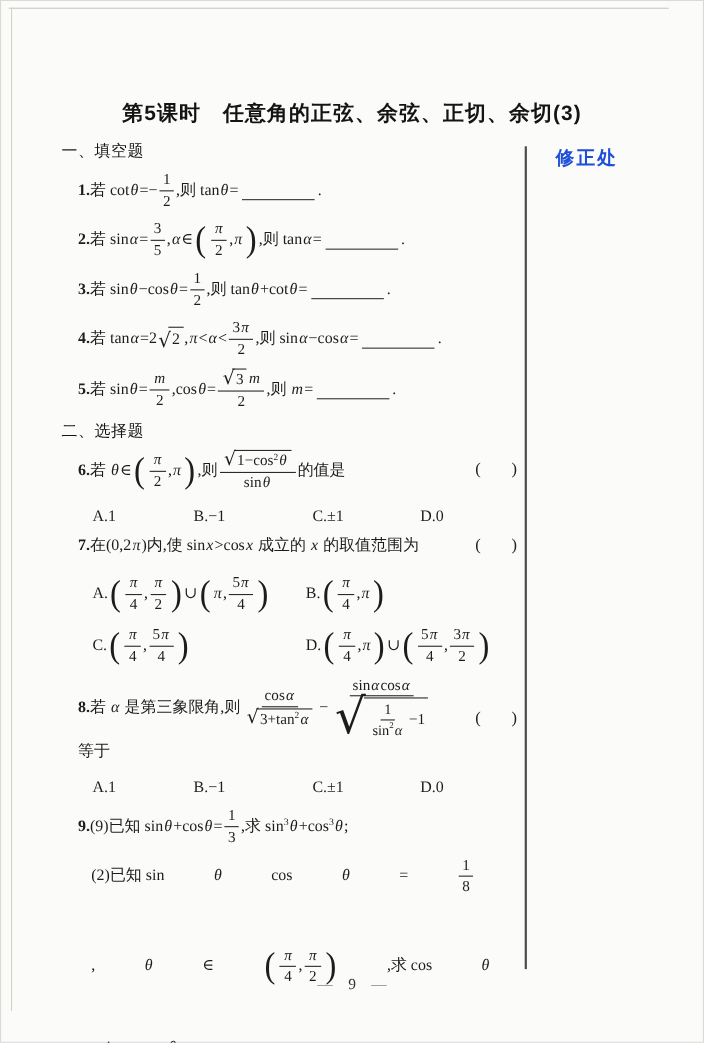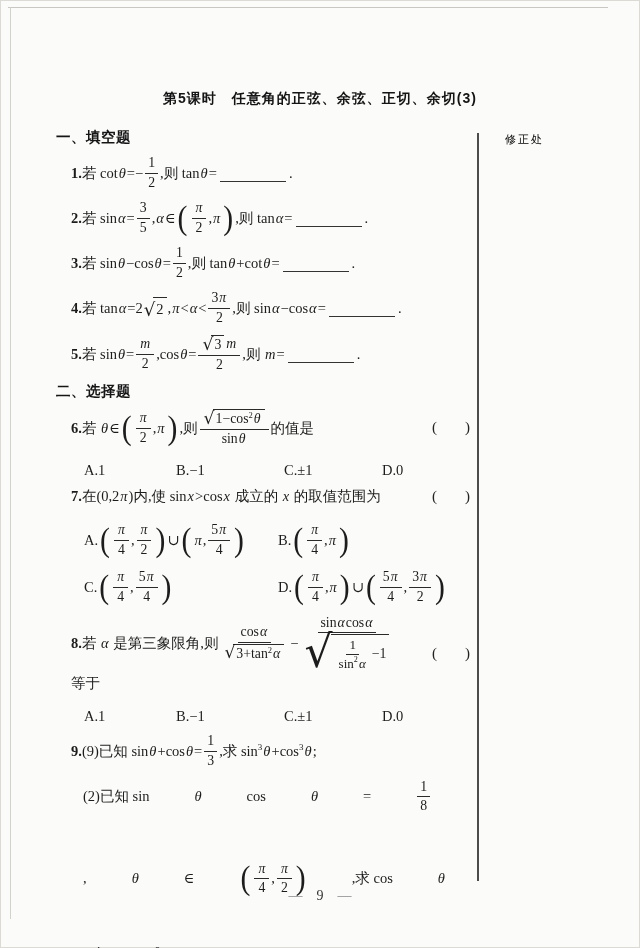--- a/index.html
+++ b/index.html
@@ -15,35 +15,35 @@
     box-shadow:inset 0 0 0 1px #dcdad5;
   }
   
   .edge-top{position:absolute;left:8px;top:7px;width:600px;height:1px;background:#c9c7c2;}
   .edge-left{position:absolute;left:10px;top:7px;width:1px;height:912px;background:#d3d1cc;}
 
   .title{
     position:absolute;top:90px;left:0;width:100%;
     text-align:center;
     font-family:"Liberation Sans","DejaVu Sans",sans-serif;
-    font-weight:bold;font-size:14px;letter-spacing:1px;
+    font-weight:bold;font-size:19px;letter-spacing:1px;
     color:#141414;
   }
 
   .divider{position:absolute;left:477px;top:133px;width:2px;height:748px;background:#4c4c4c;}
   .correction{
     position:absolute;left:505px;top:132px;
-    font-size:11px;font-weight:400;letter-spacing:2px;color:#000000;
+    font-size:17px;font-weight:700;letter-spacing:2px;color:#1d4ed8;
   }
 
   .main{position:absolute;left:56px;top:128px;width:414px;}
 
   .sec-heading{
     font-family:"Liberation Sans","DejaVu Sans",sans-serif;
-    font-weight:bold;font-size:14.5px;color:#151515;
+    font-weight:normal;font-size:14.5px;color:#151515;
     margin:8px 0 4px 0;letter-spacing:0.5px;
   }
   .sec-heading:first-child{margin-top:0;}
 
   .qline{
     position:relative;
     display:flex;align-items:center;flex-wrap:wrap;
     padding-left:15px;margin:7px 0;
     font-size:14.5px;line-height:1.45;
   }

